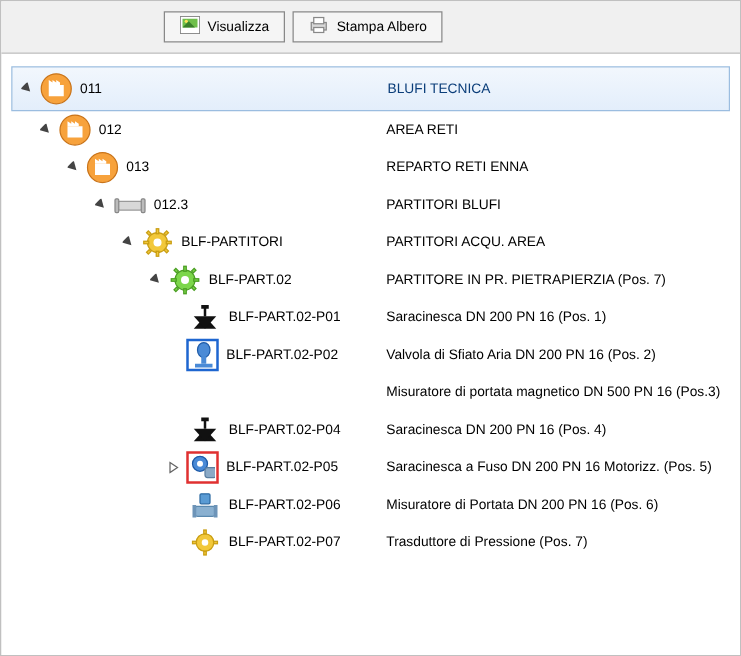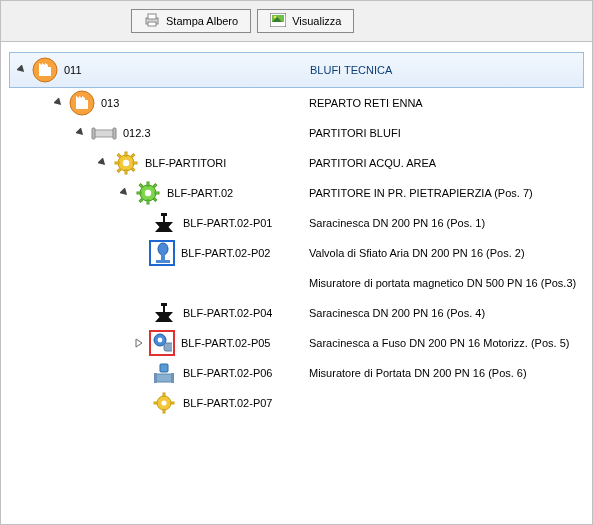--- a/index.html
+++ b/index.html
@@ -81,38 +81,38 @@
   .sel-red  { border: 2px solid #e03030; padding:1px; }
   
 </style>
 </head>
 <body>
 
 <div class="toolbar">
   <div class="btn">
     <span>
       <svg width="16" height="14">
-          <rect x="2" y="5" width="12" height="6" fill="#d8d8d8" stroke="#888"></rect>
-          <rect x="4" y="1" width="8" height="5" fill="#fff" stroke="#888"></rect>
-          <rect x="4" y="9" width="8" height="4" fill="#fff" stroke="#888"></rect>
-        </svg>
-    </span>
-    <span>Stampa Albero</span>
-  </div>
-  <div class="btn">
-    <span>
-      <svg width="16" height="14">
           <rect x="0" y="0" width="16" height="14" fill="#fff" stroke="#555"></rect>
           <rect x="2" y="2" width="12" height="7" fill="#6fbf4a"></rect>
           <circle cx="5" cy="4" r="1.3" fill="#ffe25a"></circle>
           <polygon points="2,9 7,4 12,9" fill="#3a7f2a"></polygon>
         </svg>
     </span>
     <span>Visualizza</span>
   </div>
+  <div class="btn">
+    <span>
+      <svg width="16" height="14">
+          <rect x="2" y="5" width="12" height="6" fill="#d8d8d8" stroke="#888"></rect>
+          <rect x="4" y="1" width="8" height="5" fill="#fff" stroke="#888"></rect>
+          <rect x="4" y="9" width="8" height="4" fill="#fff" stroke="#888"></rect>
+        </svg>
+    </span>
+    <span>Stampa Albero</span>
+  </div>
 </div>
 
 <div class="tree">
 
   <div class="row root-row">
     <div class="left">
       <span class="expander">
         <svg width="10" height="10">
             <polygon points="1,1 8,5 1,9" fill="#444" transform="rotate(45 5 5)"></polygon>
           </svg>
@@ -122,20 +122,39 @@
             <circle cx="13" cy="13" r="12" fill="#f7a23c" stroke="#c9741a"></circle>
             <rect x="7" y="10" width="12" height="9" fill="#fff"></rect>
             <polygon points="7,10 7,6 10,8 10,6 13,8 13,6 16,8 16,10" fill="#fff"></polygon>
           </svg>
       </span>
       <span class="code">011</span>
     </div>
     <div class="right">BLUFI TECNICA</div>
   </div>
 
+  <div class="row">
+    <div class="left">
+      <span class="spacer" style="width:22px"></span>
+      <span class="expander">
+        <svg width="10" height="10">
+            <polygon points="1,1 8,5 1,9" fill="#444" transform="rotate(45 5 5)"></polygon>
+          </svg>
+      </span>
+      <span class="node-icon">
+        <svg width="26" height="26">
+            <circle cx="13" cy="13" r="12" fill="#f7a23c" stroke="#c9741a"></circle>
+            <rect x="7" y="10" width="12" height="9" fill="#fff"></rect>
+            <polygon points="7,10 7,6 10,8 10,6 13,8 13,6 16,8 16,10" fill="#fff"></polygon>
+          </svg>
+      </span>
+      <span class="code">012</span>
+    </div>
+    <div class="right">AREA RETI</div>
+  </div>
 
   <div class="row">
     <div class="left">
       <span class="spacer" style="width:44px"></span>
       <span class="expander">
         <svg width="10" height="10">
             <polygon points="1,1 8,5 1,9" fill="#444" transform="rotate(45 5 5)"></polygon>
           </svg>
       </span>
       <span class="node-icon">
@@ -325,15 +344,16 @@
               <rect x="10" y="1" width="2" height="3"></rect>
               <rect x="10" y="18" width="2" height="3"></rect>
               <rect x="1" y="10" width="3" height="2"></rect>
               <rect x="18" y="10" width="3" height="2"></rect>
             </g>
             <circle cx="11" cy="11" r="2.6" fill="#fff"></circle>
           </svg>
       </span>
       <span class="code">BLF-PART.02-P07</span>
     </div>
+    <div class="right">Trasduttore di Pressione (Pos. 7)</div>
   </div>
 
 </div>
 
 </body></html>

